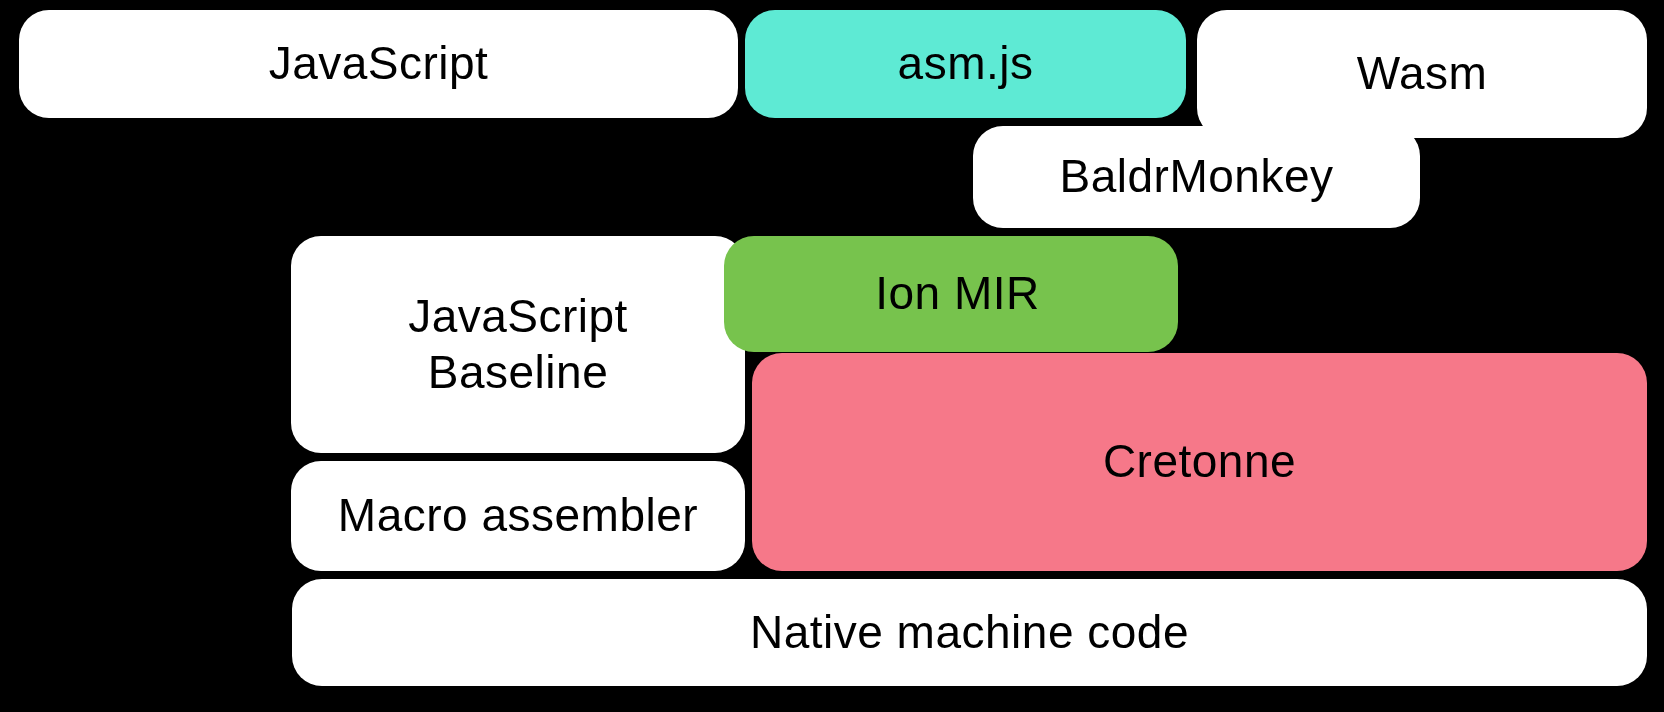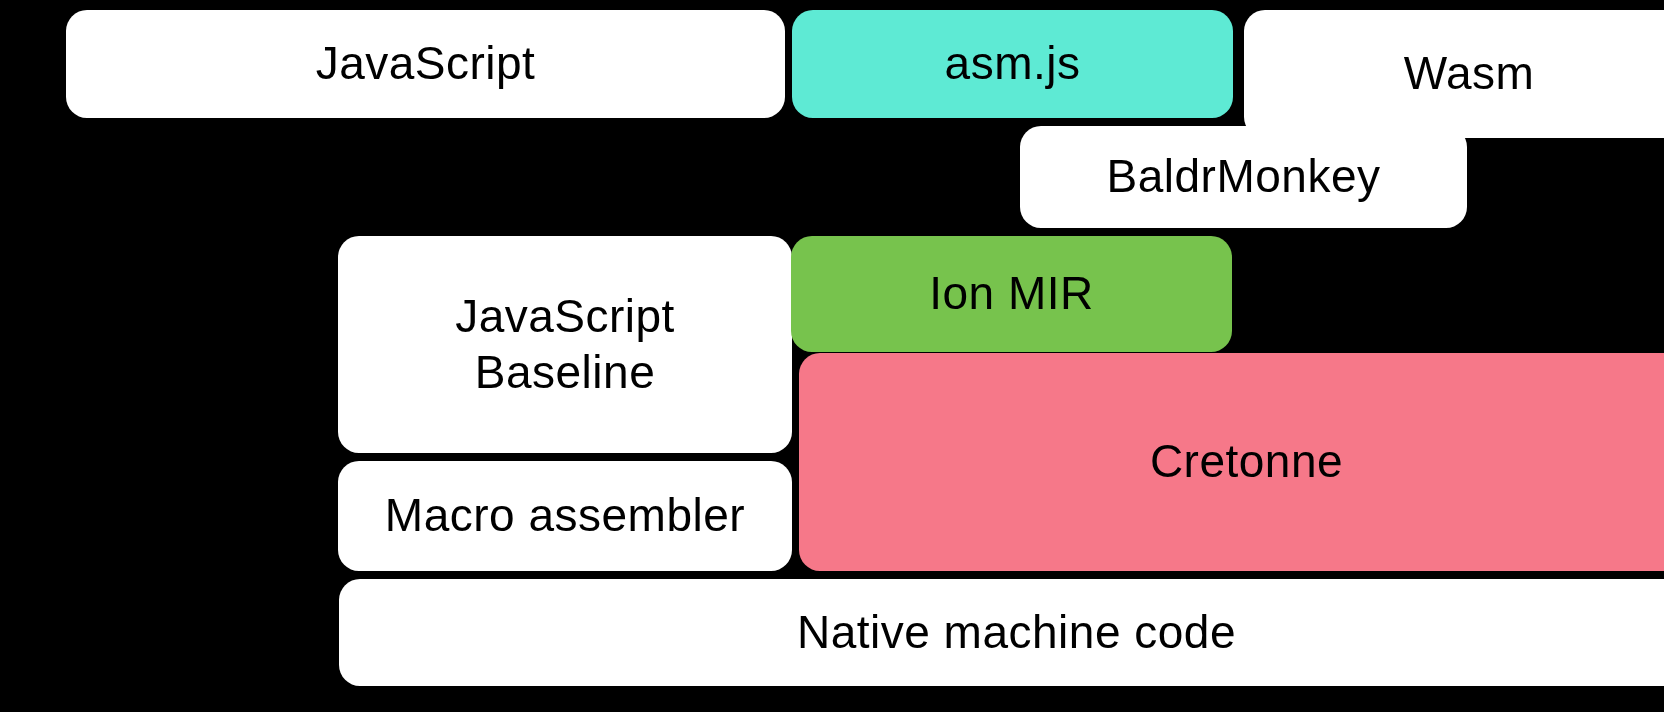--- a/index.html
+++ b/index.html
@@ -9,46 +9,45 @@
   .stage {
     position: relative;
     width: 1664px;
     height: 712px;
     background: #000;
     overflow: hidden;
     font-family: "Liberation Sans", sans-serif;
   }
   .box {
     position: absolute;
-    border-radius: 21px;
+    border-radius: 30px;
     background: #fff;
     display: flex;
     align-items: center;
     justify-content: center;
     text-align: center;
-    margin-left: 47px;
   }
   .box-label {
     font-size: 46px;
     line-height: 1.2;
     color: #000;
     letter-spacing: 0.5px;
   }
   .narrow .box-label {
     max-width: 320px; 
   }
   
   .b-js        { left: 19px;   top: 10px;  width: 719px;  height: 108px; }
   .b-asmjs     { left: 745px;  top: 10px;  width: 441px;  height: 108px; }
   .b-wasm      { left: 1197px; top: 10px;  width: 450px;  height: 128px; }
   .b-bytecode  { left: 19px;   top: 126px; width: 946px;  height: 102px; }
   .b-baldr     { left: 973px;  top: 126px; width: 447px;  height: 102px; }
   .b-interp    { left: 19px;   top: 236px; width: 267px;  height: 334px; }
   .b-baseline  { left: 291px;  top: 236px; width: 454px;  height: 217px; }
-  .b-ionmir    { left: 744px;  top: 236px; width: 441px;  height: 116px; }
+  .b-ionmir    { left: 724px;  top: 236px; width: 441px;  height: 116px; padding-left: 13px; }
   .b-cretonne  { left: 752px;  top: 353px; width: 895px;  height: 218px; }
   .b-macroasm  { left: 291px;  top: 461px; width: 454px;  height: 110px; }
   .b-native    { left: 292px;  top: 579px; width: 1355px; height: 107px; }
 </style>
 </head>
 <body>
 
 <div class="stage" style="background-color: rgb(0, 0, 0);">
 
   <div class="box b-js" style="background-color: rgb(255, 255, 255);">

